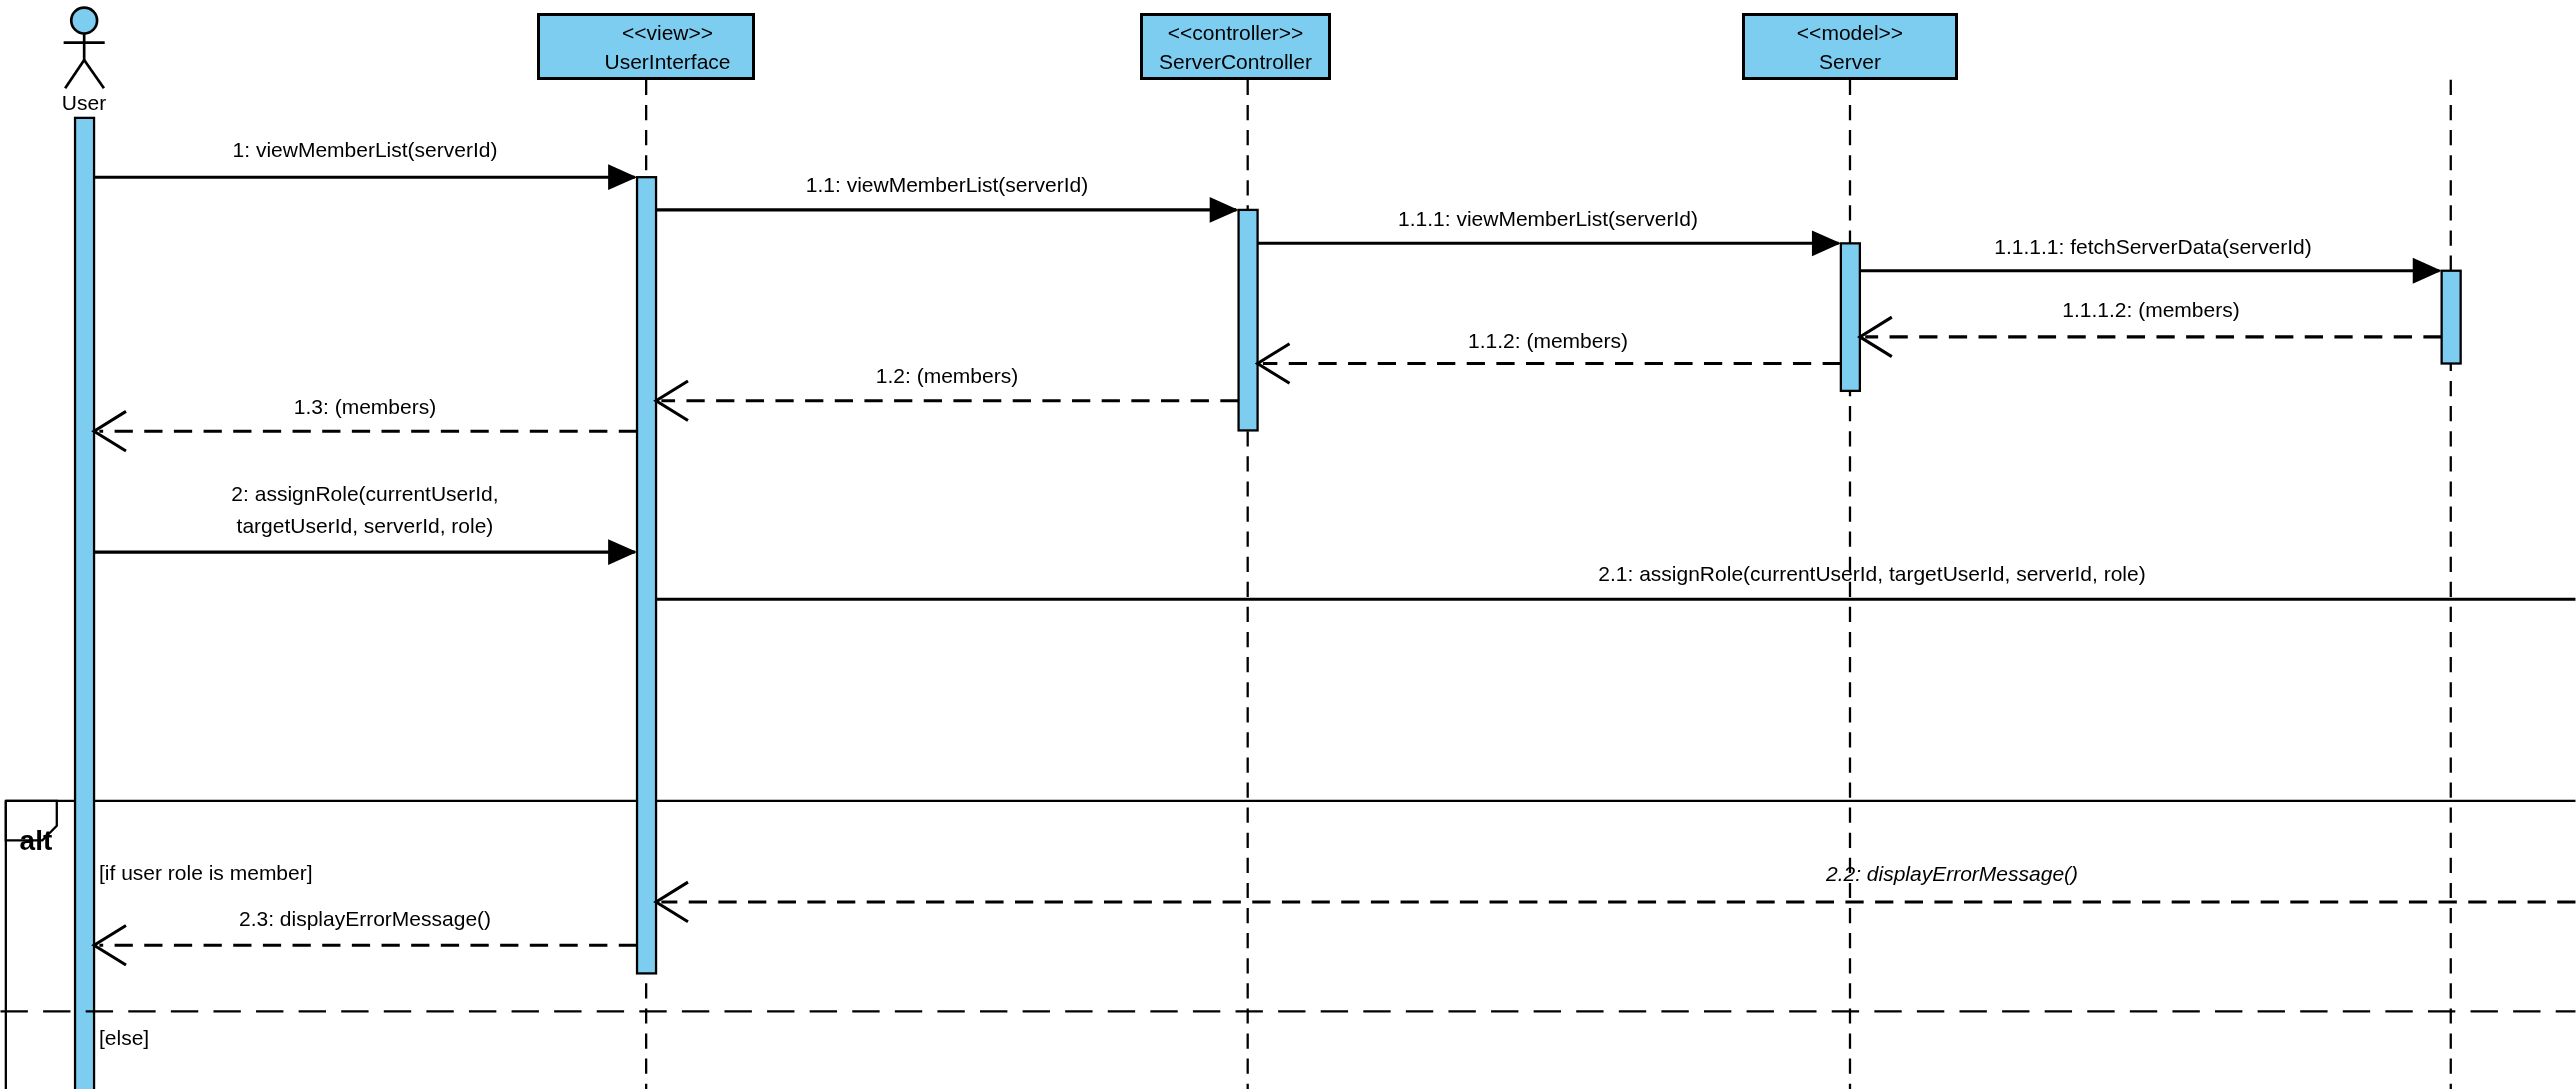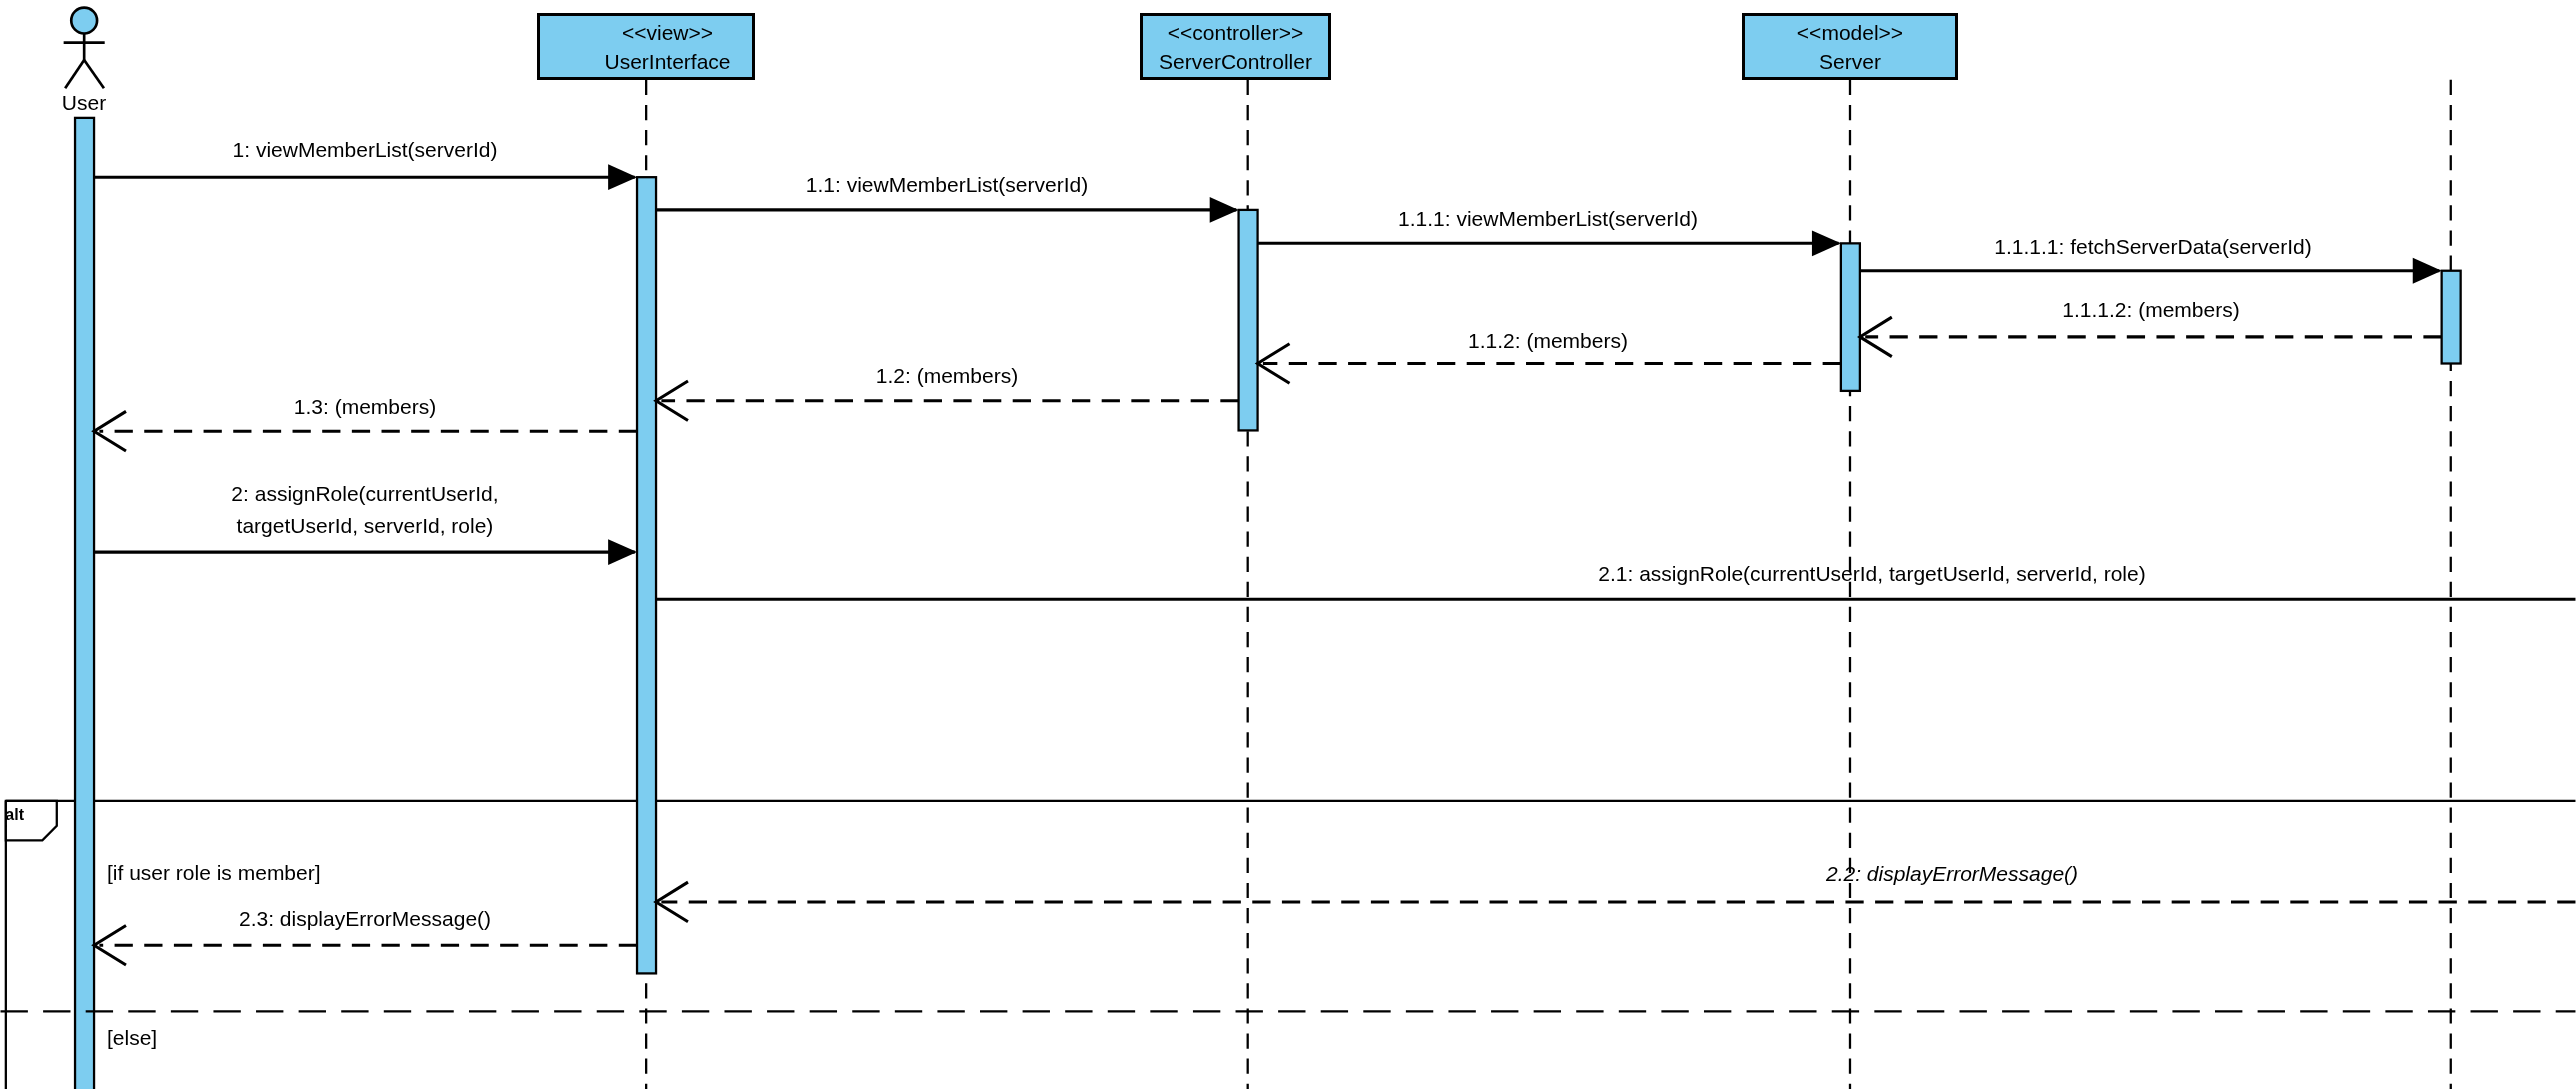--- a/index.html
+++ b/index.html
@@ -17,25 +17,25 @@
   .actor-label{
     position:absolute;transform:translateX(-50%);
     font-size:21px;line-height:26px;white-space:nowrap;
   }
   .msg-label{
     position:absolute;transform:translateX(-50%);
     font-size:21px;line-height:32px;white-space:pre-line;text-align:center;
   }
   .guard-label{
     position:absolute;font-size:21px;line-height:32px;white-space:nowrap;
-    background:#fff;padding:0 3px;margin-left:8px;
+    background:#fff;padding:0 3px;
   }
   .alt-label{
-    position:absolute;left:5.3px;top:800px;width:47px;text-align:left;
-    font-size:16px;font-weight:bold;line-height:30px;
+    position:absolute;left:5.3px;top:826px;width:47px;text-align:right;
+    font-size:28px;font-weight:bold;line-height:30px;
   }
 </style>
 </head>
 <body>
 
 <div class="canvas">
 
   <svg class="layer" width="2576" height="1089" viewBox="0 0 3386 1432">
 
     <g stroke="#000" stroke-width="3" stroke-dasharray="20 13">

